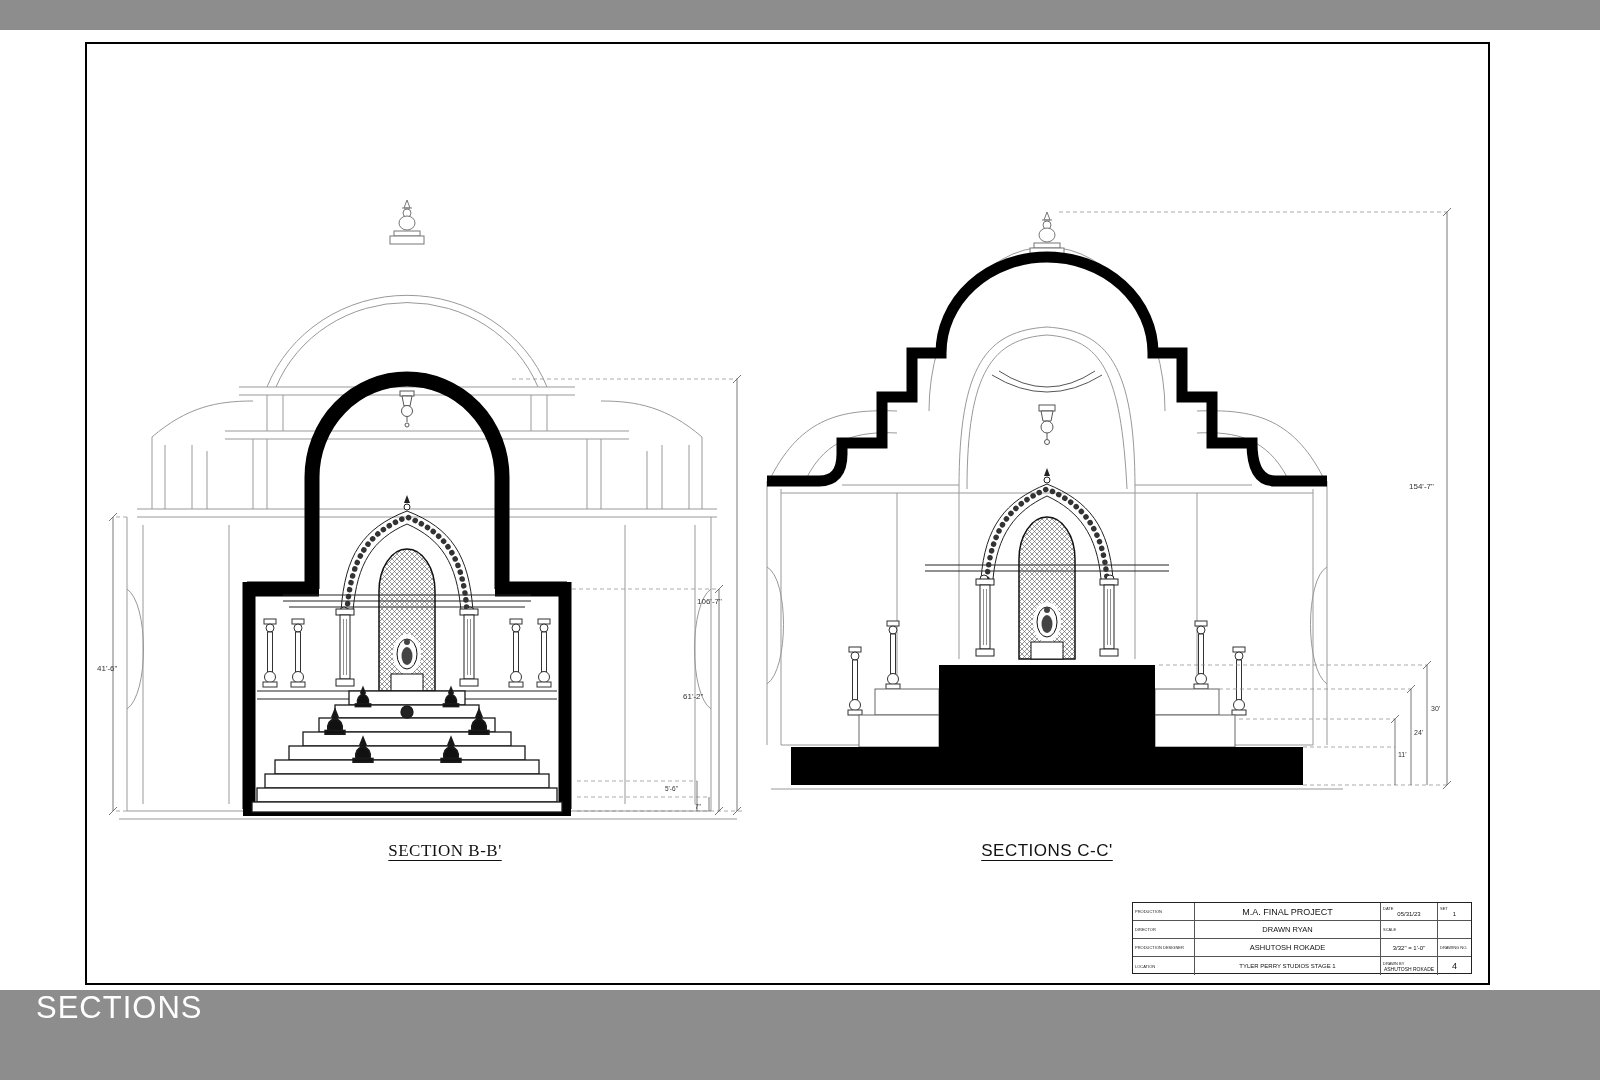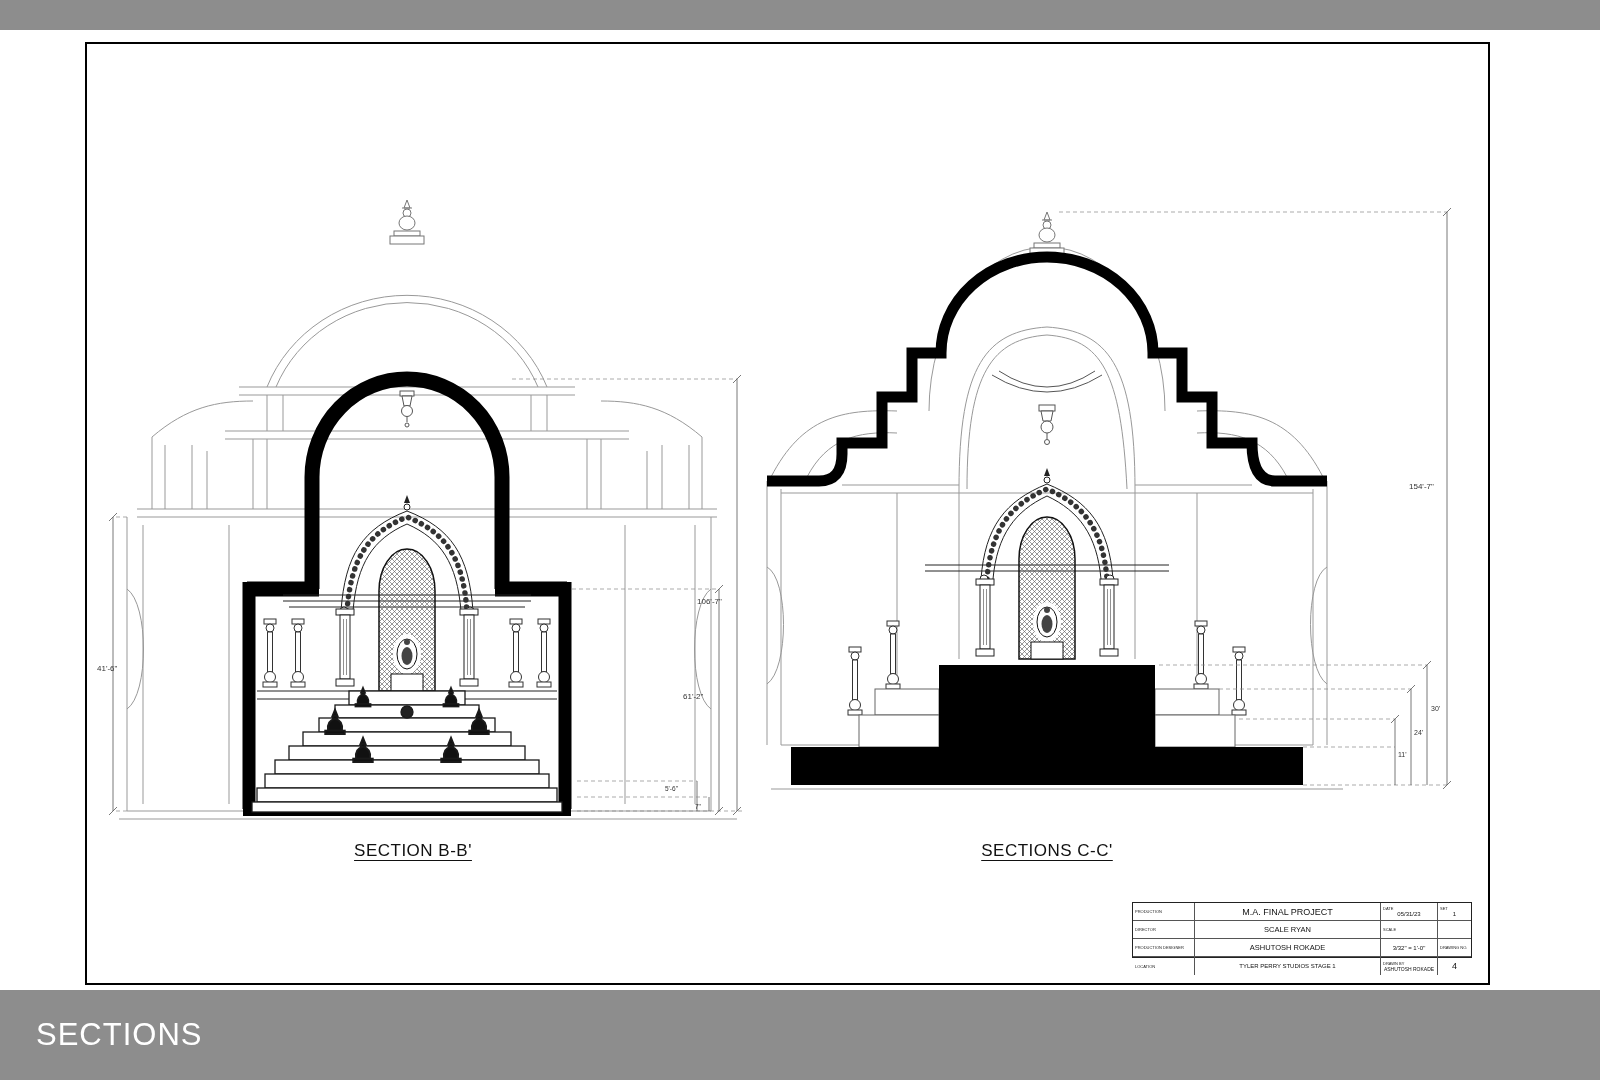--- a/index.html
+++ b/index.html
@@ -3,37 +3,37 @@
 <meta charset="utf-8">
 <style>
   html,body{margin:0;padding:0;}
   body{
     width:1600px;height:1080px;position:relative;overflow:hidden;
     background:#ffffff;font-family:"Liberation Sans",sans-serif;
   }
   .top-bar{position:absolute;left:0;top:0;width:1600px;height:30px;background:#8d8d8d;}
   .bottom-bar{
     position:absolute;left:0;top:990px;width:1600px;height:90px;background:#8d8d8d;
-    display:flex;align-items:center;padding-left:36px;box-sizing:border-box;
+    display:flex;padding-left:36px;box-sizing:border-box;
   }
   .footer-title{color:#fff;font-size:31px;letter-spacing:1px;font-weight:400;}
   .sheet{
     position:absolute;left:85px;top:42px;width:1405px;height:943px;
     background:#fff;border:2px solid #000;box-sizing:border-box;
   }
   .drawing{position:absolute;}
   .section-label{
     position:absolute;width:220px;text-align:center;font-size:17px;color:#111;
     text-decoration:underline;text-underline-offset:4px;letter-spacing:0.5px;
   }
-  #label-b{left:216px;top:797px;}
+  #label-b{left:248px;top:797px;font-family:Liberation Serif, serif;}
   #label-c{left:850px;top:797px;}
   
   .tb{
-    position:absolute;left:1045px;top:858px;width:340px;height:56px;
+    position:absolute;left:1045px;top:858px;width:340px;height:72px;
     border:1.5px solid #222;background:#fff;display:grid;
     grid-template-columns:62px 186px 57px 33px;
     grid-template-rows:18px 18px 18px 18px;box-sizing:border-box;
   }
   .tb-cell{
     border-right:1px solid #555;border-bottom:1px solid #555;
     display:flex;flex-direction:column;justify-content:center;
     overflow:hidden;padding:1px 2px;box-sizing:border-box;
   }
   .tb-cell.lastcol{border-right:none;}
@@ -300,21 +300,21 @@
     </div>
     <div class="tb-cell lastcol">
       <span class="tb-lab">SET</span>
       <span class="tb-val v6">1</span>
     </div>
 
     <div class="tb-cell">
       <span class="tb-lab">DIRECTOR</span>
     </div>
     <div class="tb-cell">
-      <span class="tb-val v75">SCALE RYAN</span>
+      <span class="tb-val v75">DRAWN RYAN</span>
     </div>
     <div class="tb-cell">
       <span class="tb-lab">SCALE</span>
     </div>
     <div class="tb-cell lastcol"></div>
 
     <div class="tb-cell">
       <span class="tb-lab">PRODUCTION DESIGNER</span>
     </div>
     <div class="tb-cell">

